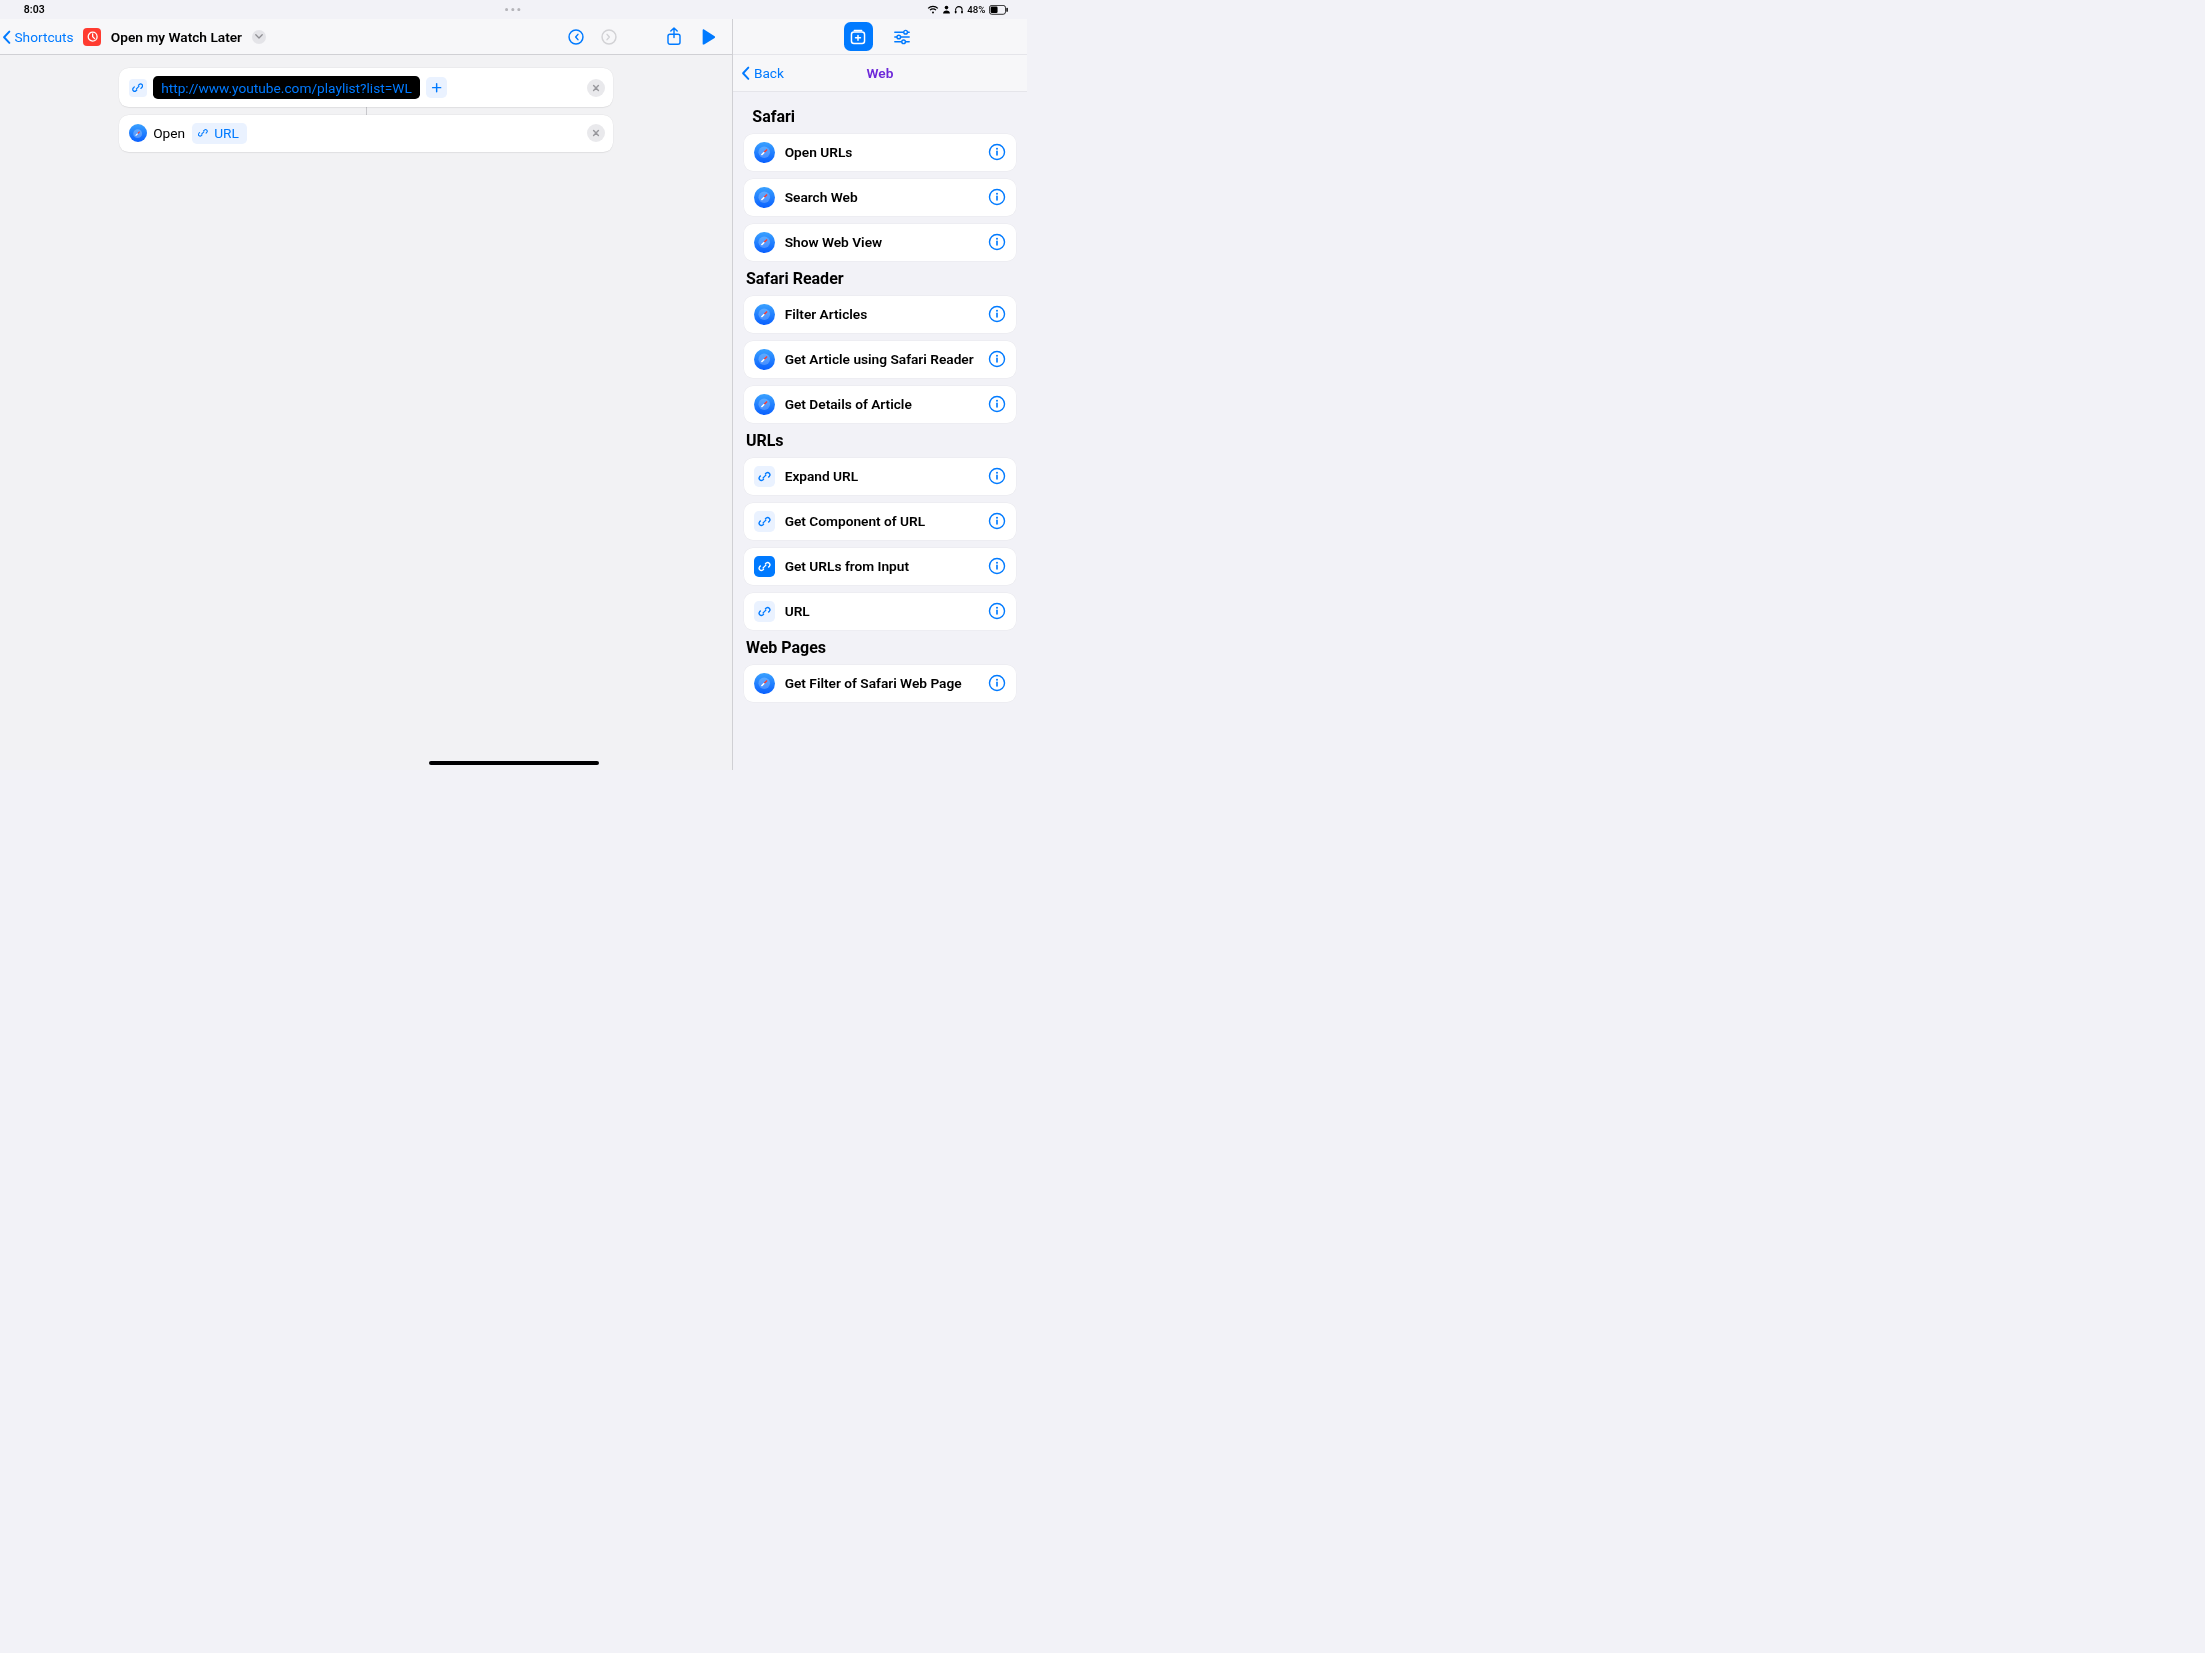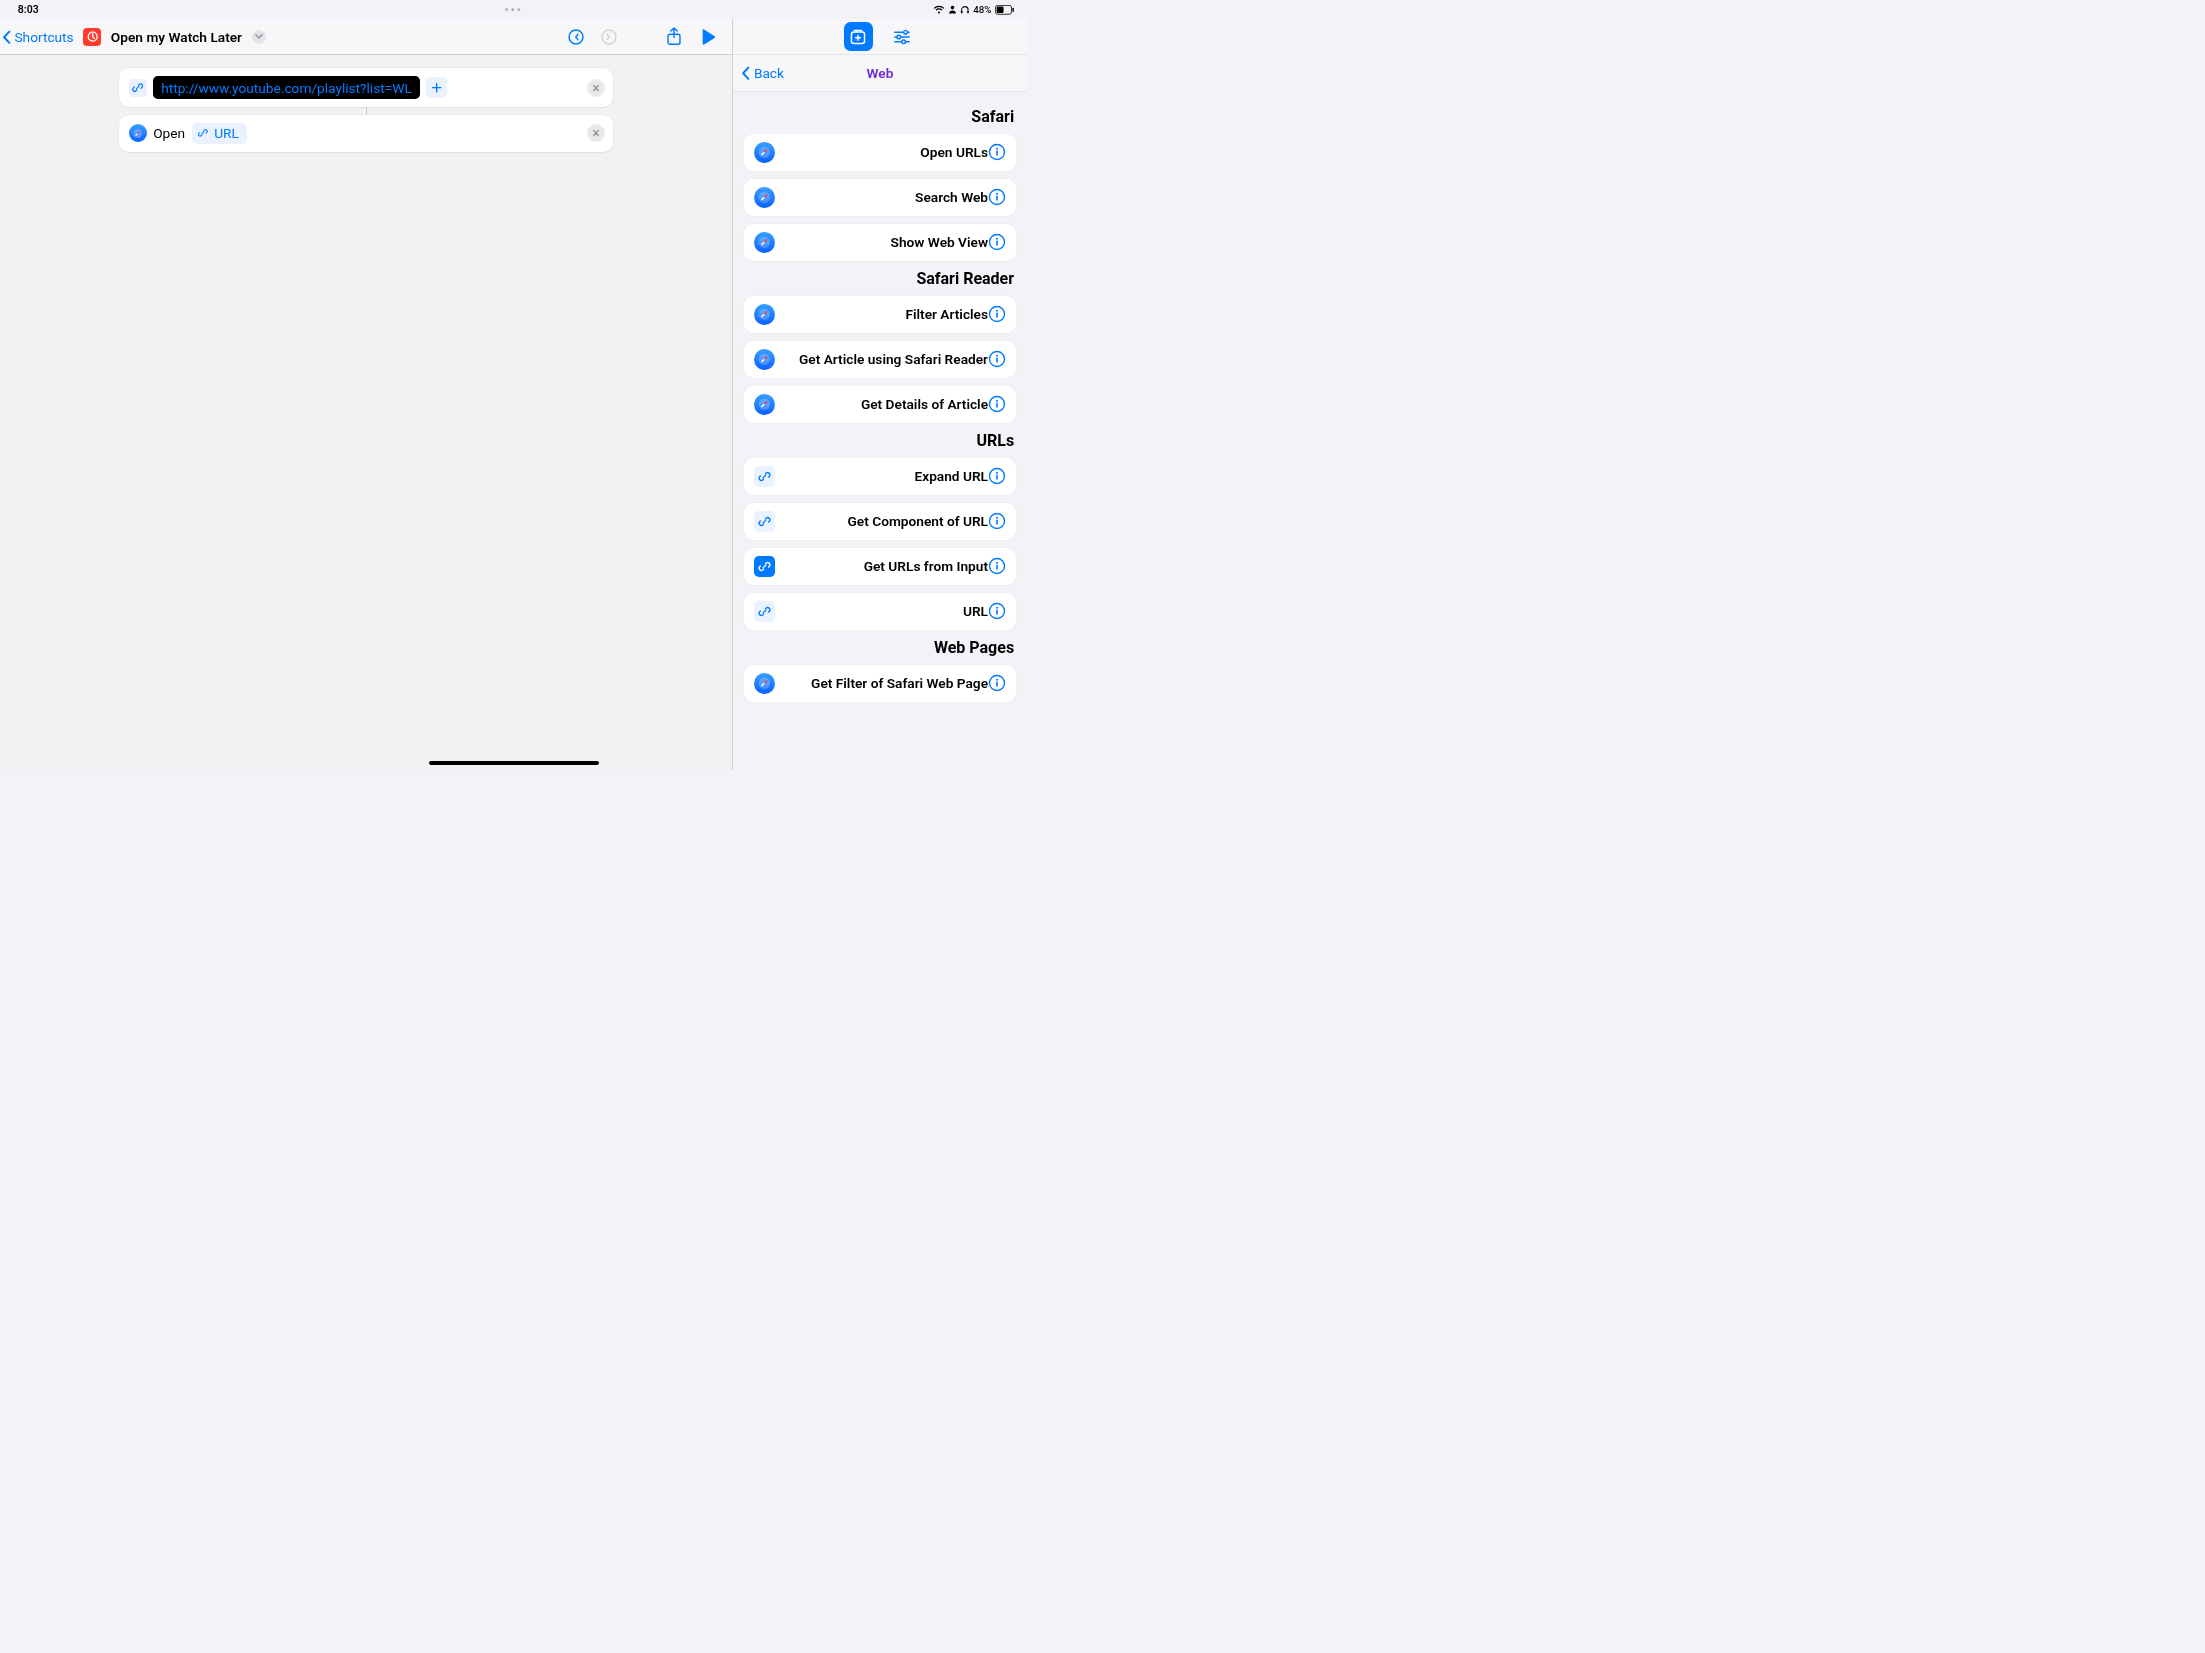--- a/index.html
+++ b/index.html
@@ -11,21 +11,21 @@
     overflow: hidden;
     position: relative;
   }
 
   
   .status-bar {
     display: flex;
     justify-content: space-between;
     align-items: center;
     height: 19.4px;
-    padding: 0 13px;
+    padding: 0 19px;
     font-size: 10.5px;
     font-weight: 600;
     color: #000;
   }
   .status-left { margin-left: 4.8px; }
   .status-center {
     position: absolute;
     left: 50%;
     transform: translateX(-50%);
     color: #b5b5ba;
@@ -51,21 +51,20 @@
     border-right: 0.8px solid #d0d0d4;
     display: flex;
     flex-direction: column;
     background: #f5f5f7;
   }
   .right-pane {
     flex: 1;
     display: flex;
     flex-direction: column;
     background: #f2f2f7;
-    text-align: right;
   }
 
   
   .left-toolbar {
     height: 36px;
     display: flex;
     align-items: center;
     padding: 0 9.7px 0 1.6px;
     border-bottom: 0.8px solid #d0d0d4;
     background: #f7f7f9;

